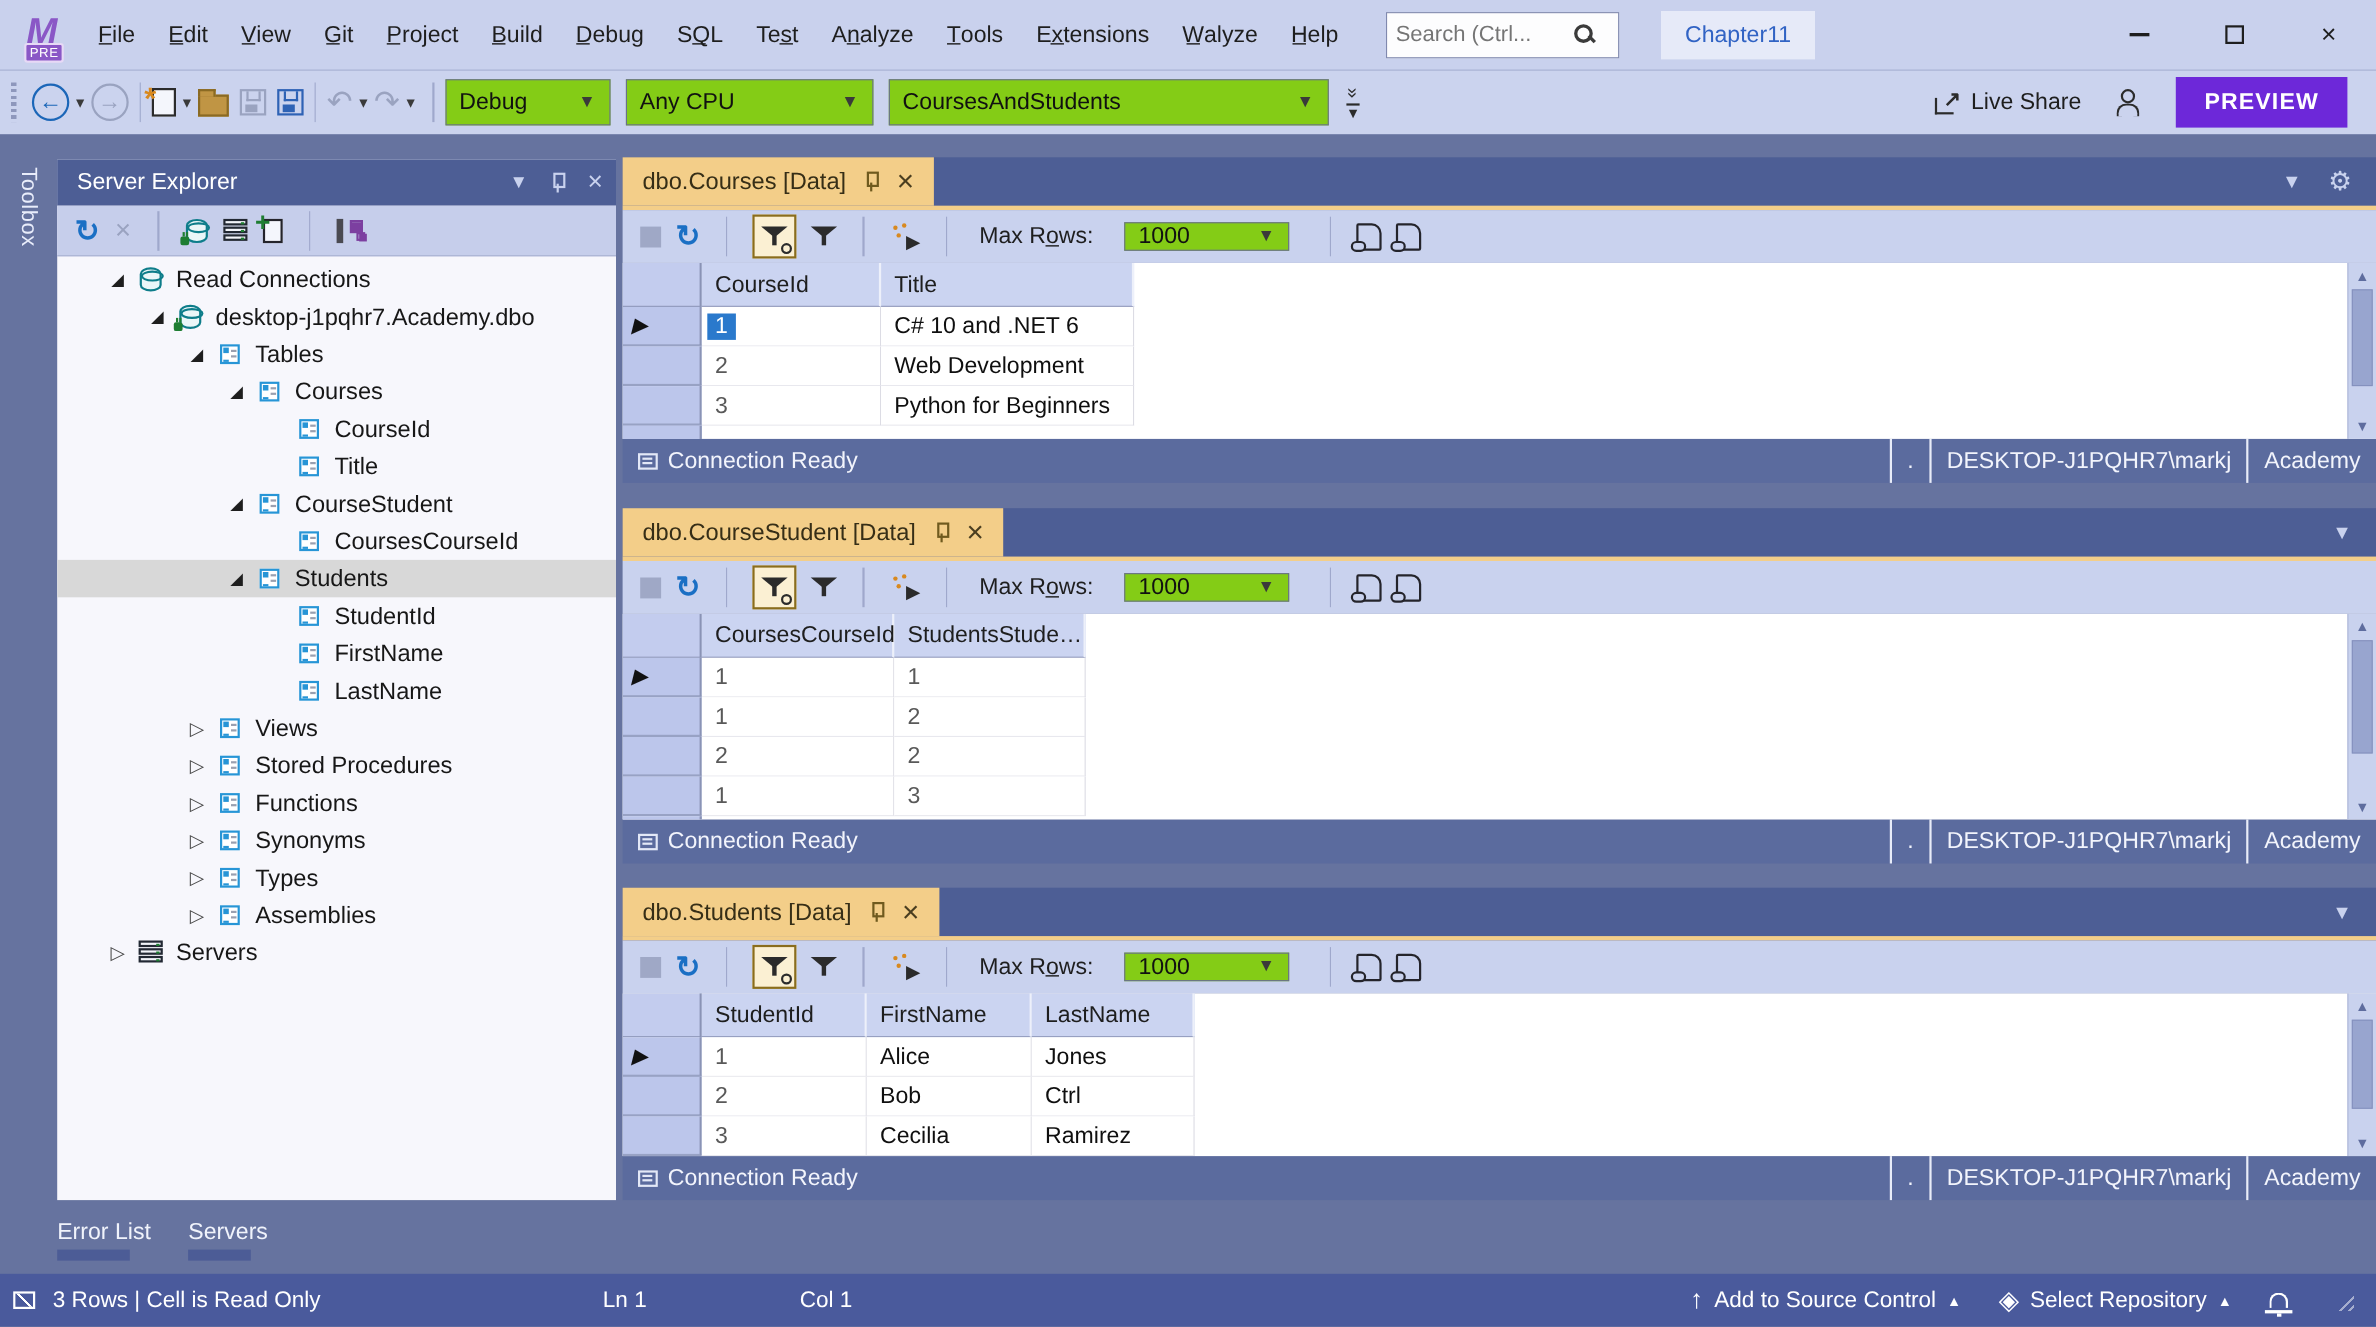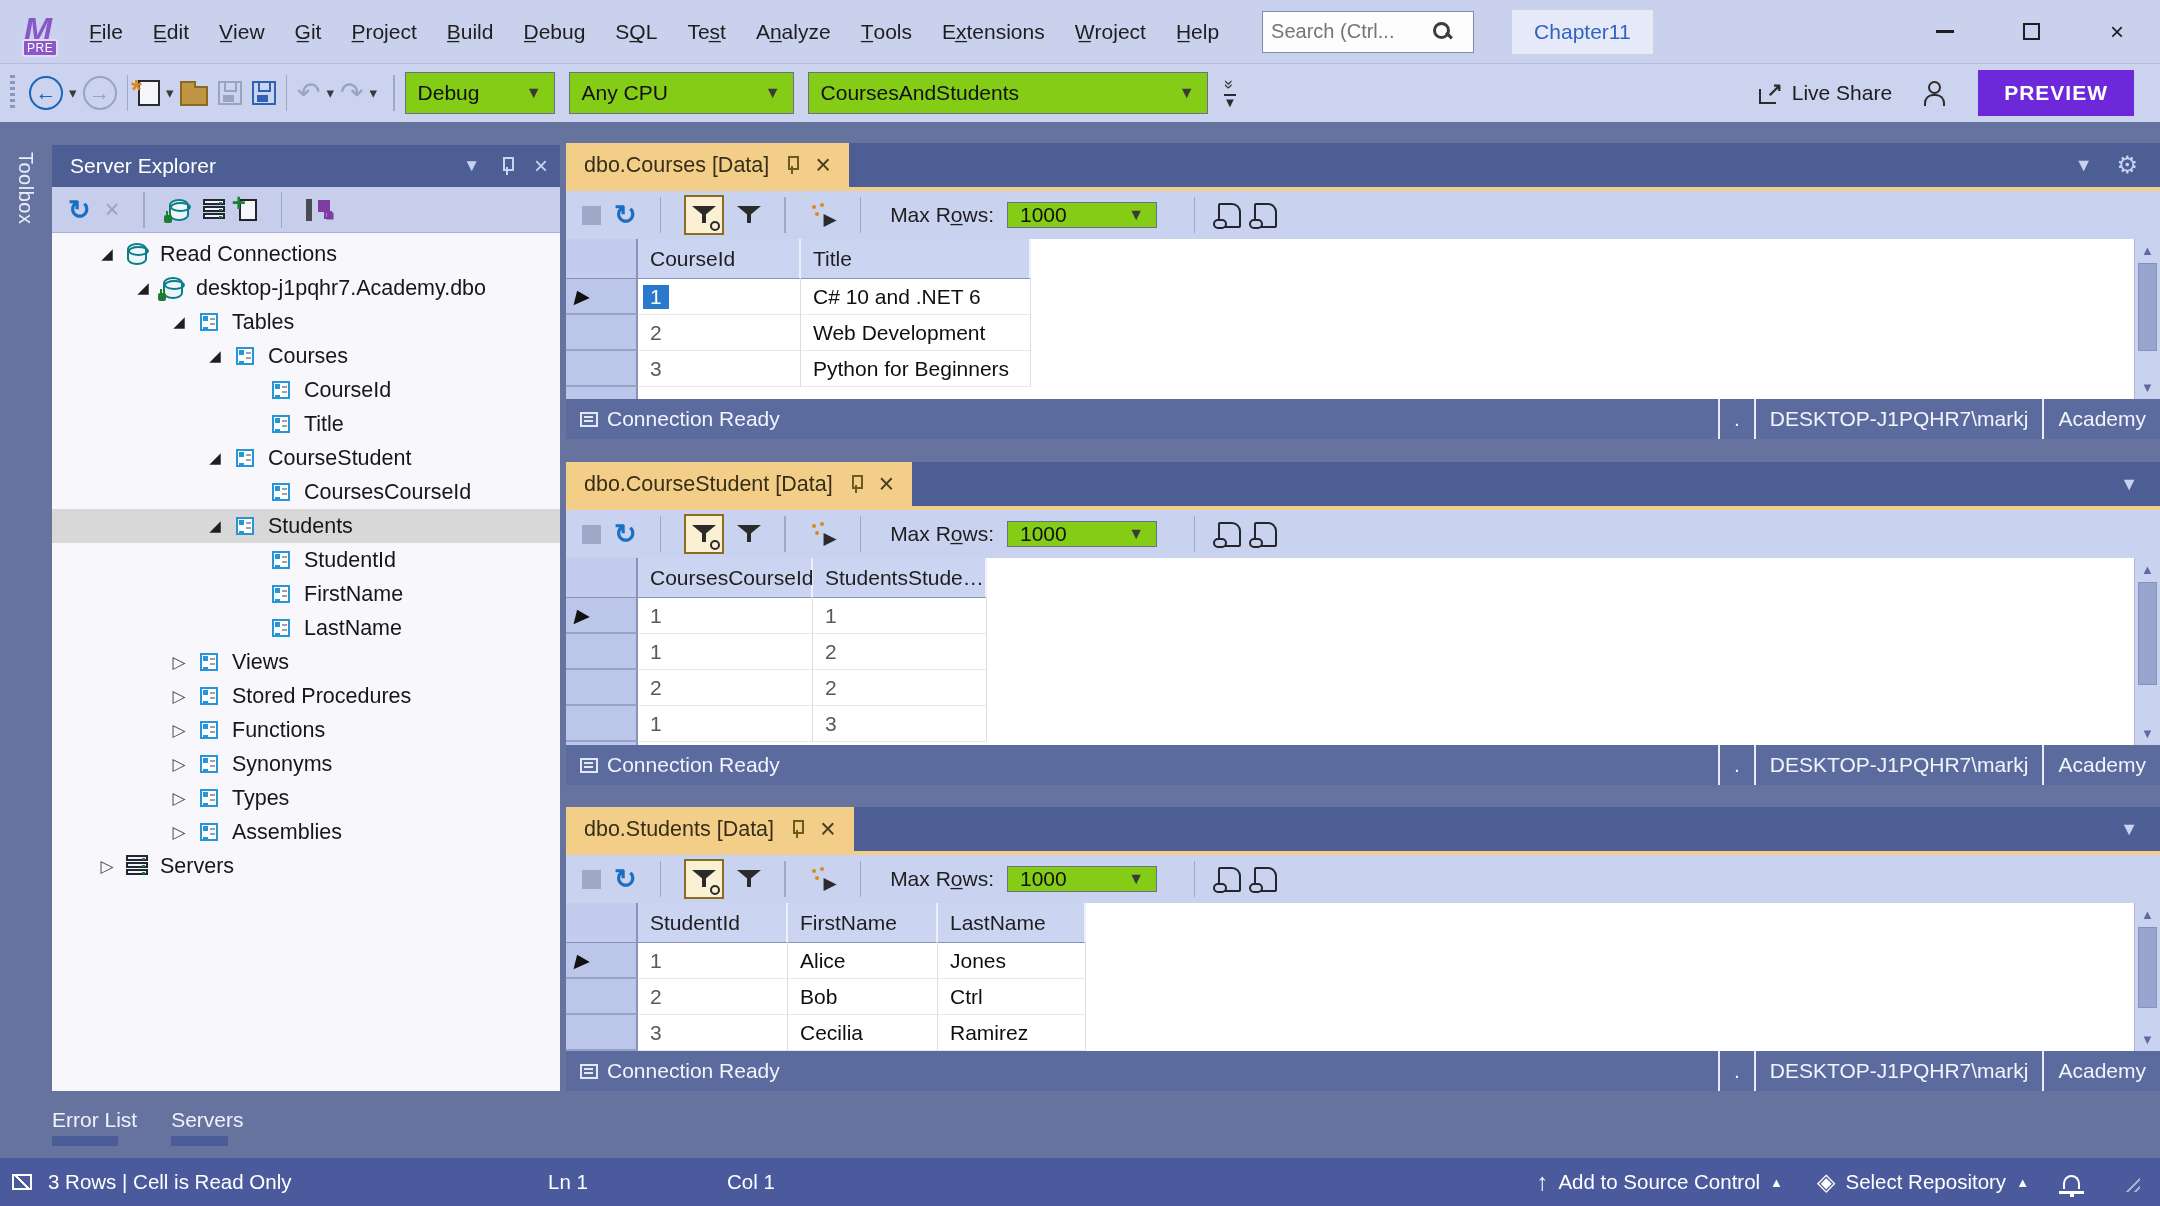--- a/index.html
+++ b/index.html
@@ -113,21 +113,21 @@
   .stopsq { width:19px; height:19px; background:#9FA8C6; }
   .ftoggle { width:40px; height:40px; background:#FBF0D3; border:2.5px solid #8A6D1D; display:flex; align-items:center; justify-content:center; position:relative; }
   .funnel { position:relative; width:24px; height:22px; }
   .funnel::before { content:""; position:absolute; left:0; top:2px; border-left:12px solid transparent; border-right:12px solid transparent; border-top:10px solid #2B2B2B; }
   .funnel::after { content:""; position:absolute; left:10px; top:10px; width:4px; height:9px; background:#2B2B2B; }
   .fbadge { position:absolute; right:2px; bottom:2px; width:10px; height:10px; border:2.5px solid #2B2B2B; border-radius:50%; background:#FBF0D3; }
   .runico { position:relative; width:28px; height:26px; }
   .runico::before { content:""; position:absolute; left:3px; top:3px; width:4px; height:4px; border-radius:50%; background:#D8891F; box-shadow:8px -2px 0 #D8891F, 3px 7px 0 #D8891F; }
   .runico::after { content:"▶"; position:absolute; right:0; bottom:-2px; font-size:17px; color:#2B2B2B; }
   .maxrows-label { font-size:21px; margin-left:6px; }
-  .mr-combo { width:150px; height:26px; }
+  .mr-combo { width:150px; height:26px;margin-left:15px; }
   .scrollico { position:relative; width:23px; height:25px; border:2.5px solid #24242B; border-radius:2px 9px 2px 2px; }
   .scrollico::before { content:""; position:absolute; left:-7px; bottom:-3px; width:10px; height:6px; border:2.5px solid #24242B; border-radius:5px; background:#C9D2EE; }
   .grid-area { position:relative; background:#FFFFFF; overflow:hidden; flex:none; }
   .grid-table { position:absolute; left:0; top:0; }
   .g-row { display:flex; }
   .g-corner { background:#C3CCEE; border-right:2px solid #8A93B5; border-bottom:1px solid #8A93B5; flex:none; }
   .g-rowhdr { background:#BCC6EB; border-right:2px solid #8A93B5; border-bottom:2px solid #98A2C4; flex:none; display:flex; align-items:center; justify-content:flex-start; padding-left:8px; }
   .row-arrow { color:#111; font-size:19px; }
   .g-h { background:#CBD4F1; font-size:21px; color:#1E1E1E; display:flex; align-items:center; padding-left:12px; border-right:2px solid #EDF0FA; border-bottom:1px solid #8A93B5; flex:none; }
   .g-c { font-size:21px; display:flex; align-items:center; padding-left:12px; border-right:1.5px solid #DCDCE4; border-bottom:1.5px solid #E8E8EE; flex:none; background:#fff; }
@@ -176,21 +176,21 @@
       <div class="menu-item">V̲iew</div>
       <div class="menu-item">G̲it</div>
       <div class="menu-item">P̲roject</div>
       <div class="menu-item">B̲uild</div>
       <div class="menu-item">D̲ebug</div>
       <div class="menu-item">SQ̲L</div>
       <div class="menu-item">Tes̲t</div>
       <div class="menu-item">An̲alyze</div>
       <div class="menu-item">T̲ools</div>
       <div class="menu-item">Ex̲tensions</div>
-      <div class="menu-item">W̲roject</div>
+      <div class="menu-item">W̲alyze</div>
       <div class="menu-item">H̲elp</div>
     </div>
   <div class="search-wrap">
     <input type="text" placeholder="Search (Ctrl..." style="">
     <span class="magnifier"></span>
   </div>
   <div class="project-chip">Chapter11</div>
   <div class="win-controls">
     <span class="win-btn">
         <i class="win-min-bar"></i>

